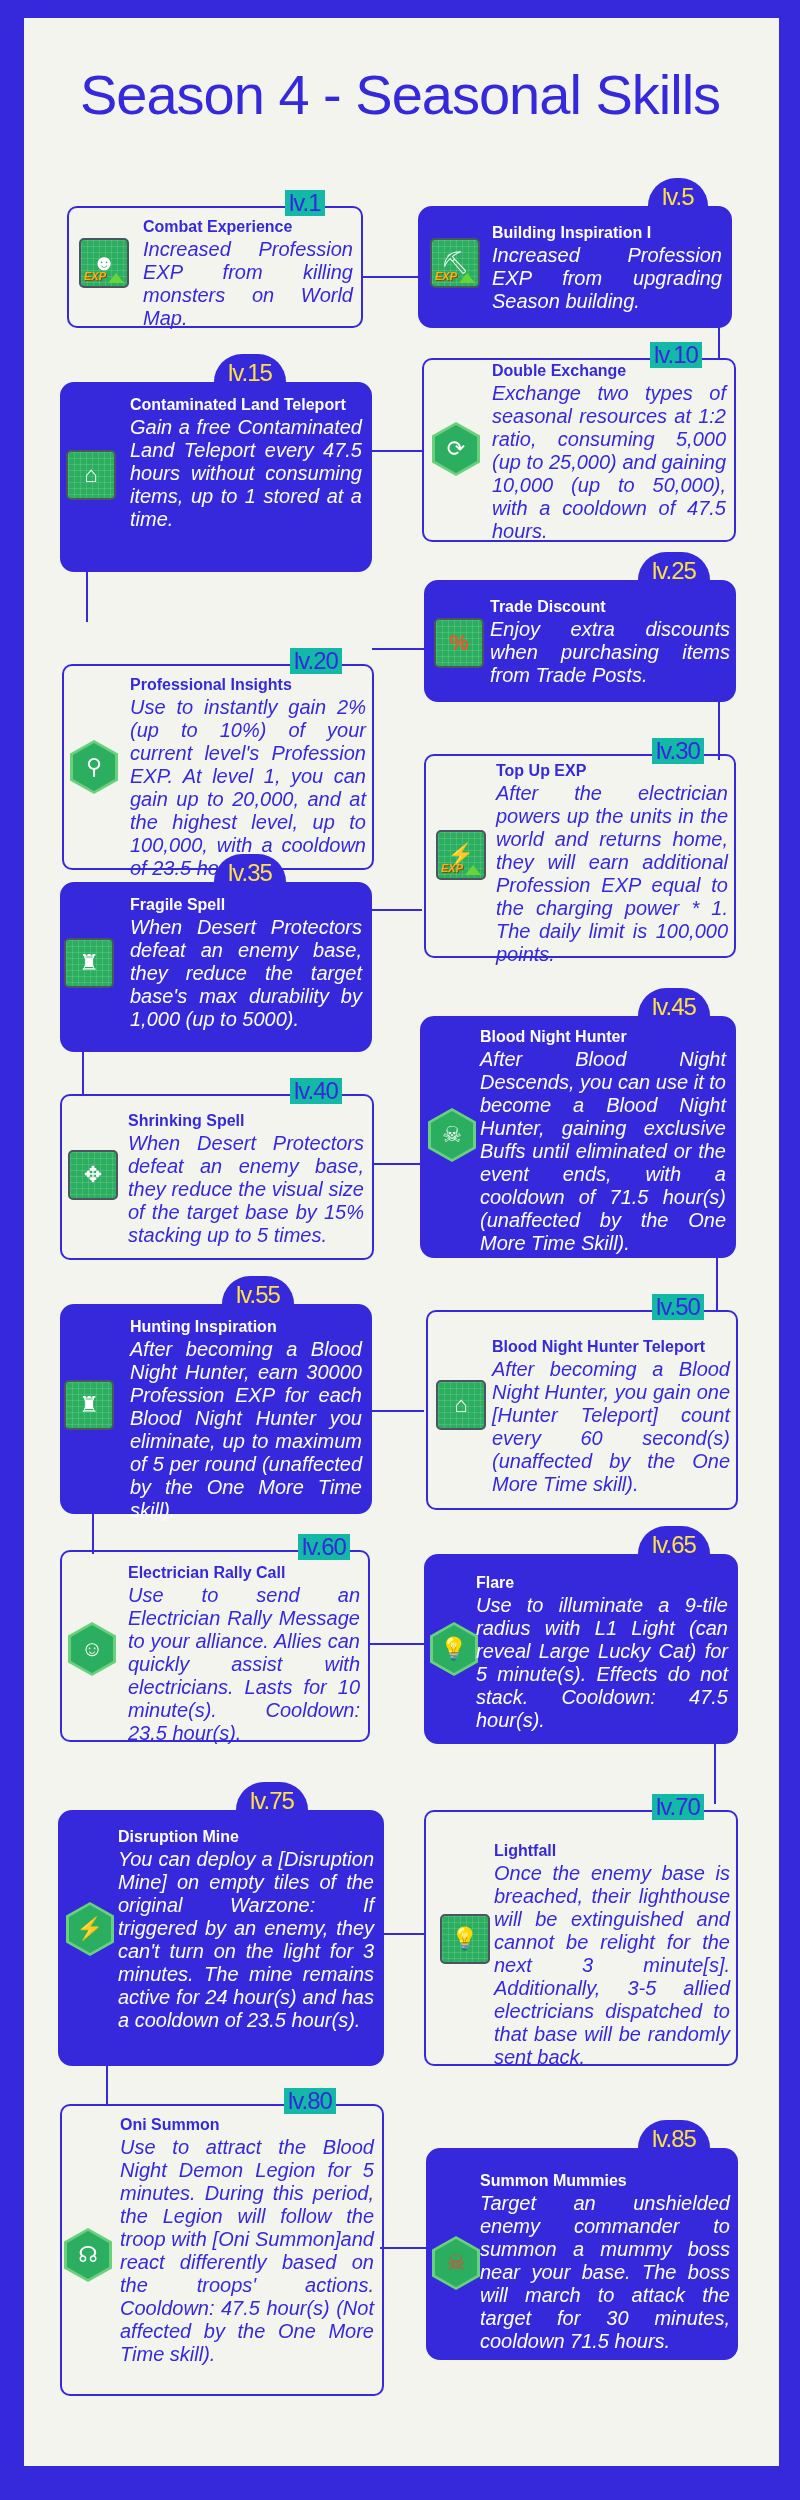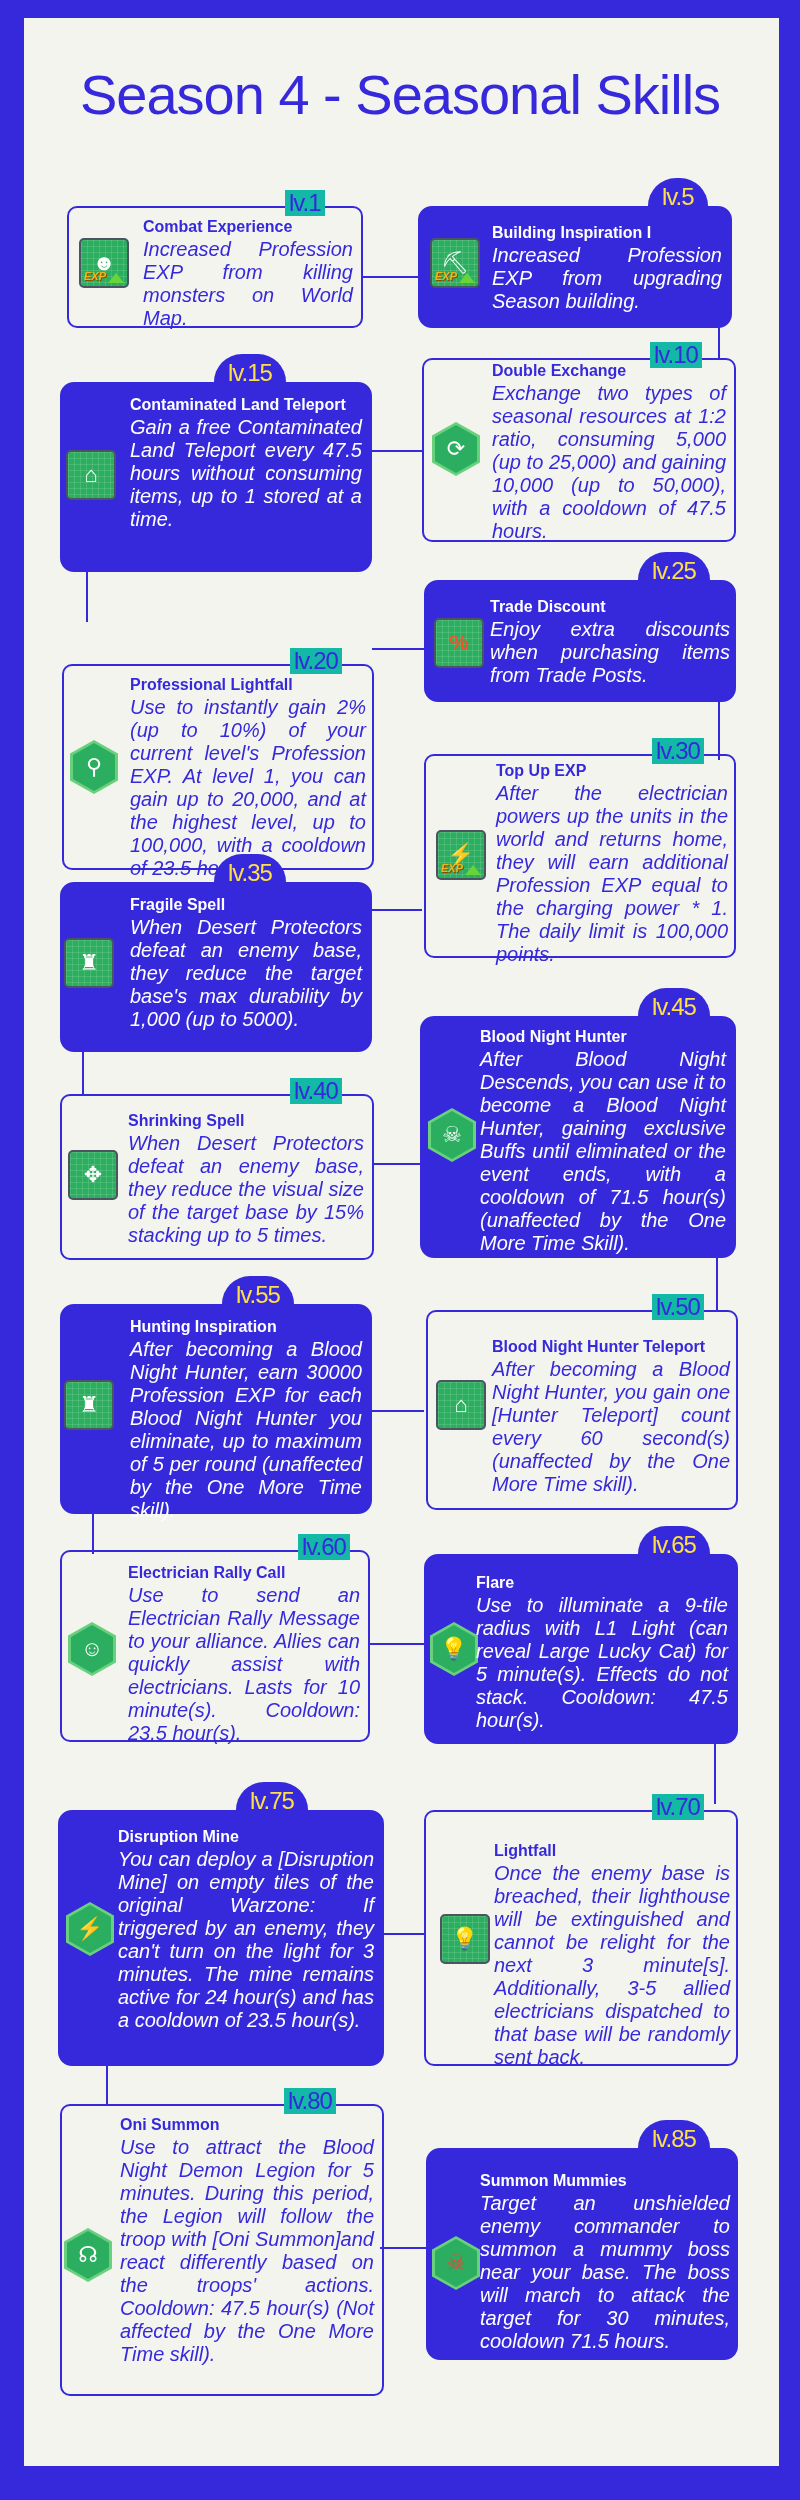--- a/index.html
+++ b/index.html
@@ -137,21 +137,21 @@
     <div class="desc">Gain a free Contaminated Land Teleport every 47.5 hours without consuming items, up to 1 stored at a time.</div>
   </div>
 </div>
 
 <div class="card" style="left:62px;top:620px;width:312px;height:206px;margin-top:44px;">
   <span class="lvl" style="left:226px;">lv.20</span>
   <div class="icon hex" style="left:6px;top:74px;">
       <span class="glyph">⚲</span>
     </div>
   <div class="body" style="left:66px;top:8px;width:236px;">
-    <div class="name">Professional Lightfall</div>
+    <div class="name">Professional Insights</div>
     <div class="desc">Use to instantly gain 2% (up to 10%) of your current level's Profession EXP. At level 1, you can gain up to 20,000, and at the highest level, up to 100,000, with a cooldown of 23.5 hours.</div>
   </div>
 </div>
 
 <div class="card filled" style="left:424px;top:580px;width:312px;height:122px;">
   <span class="lvl" style="left:212px;">lv.25</span>
   <div class="icon sq" style="left:8px;top:36px;">
       <span class="glyph" style="color:#F0542D;font-weight:bold;">%</span>
     </div>
   <div class="body" style="left:64px;top:14px;width:240px;">

